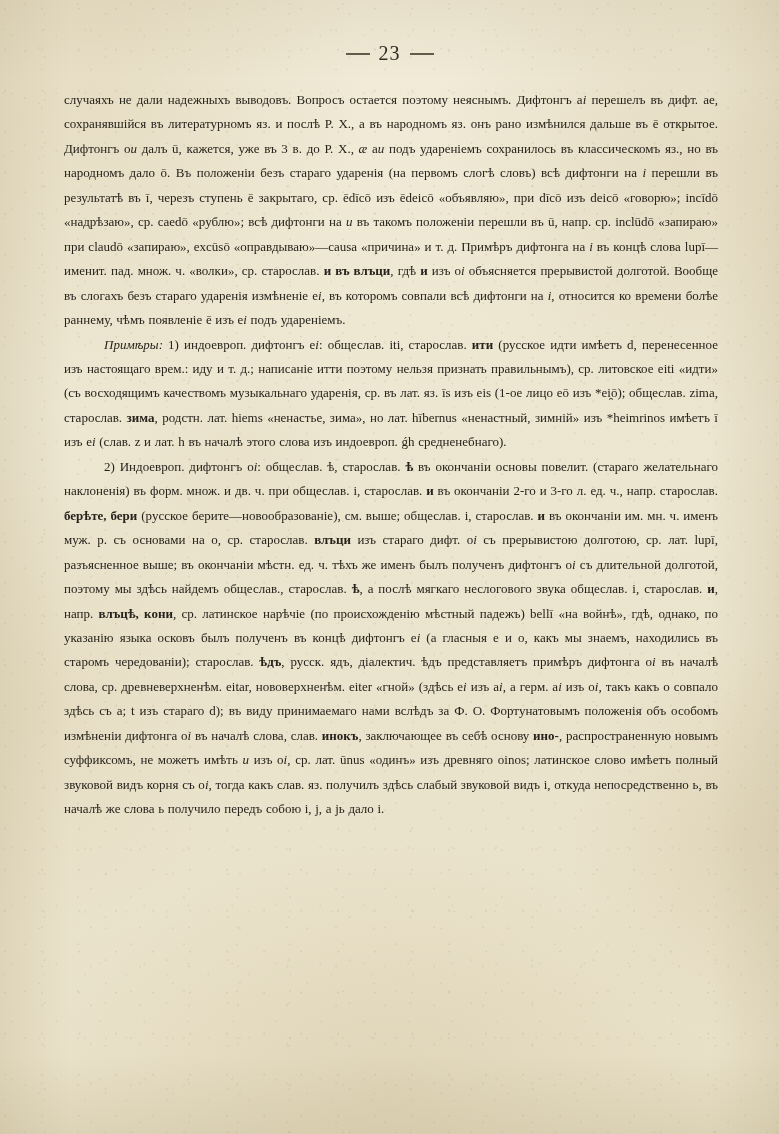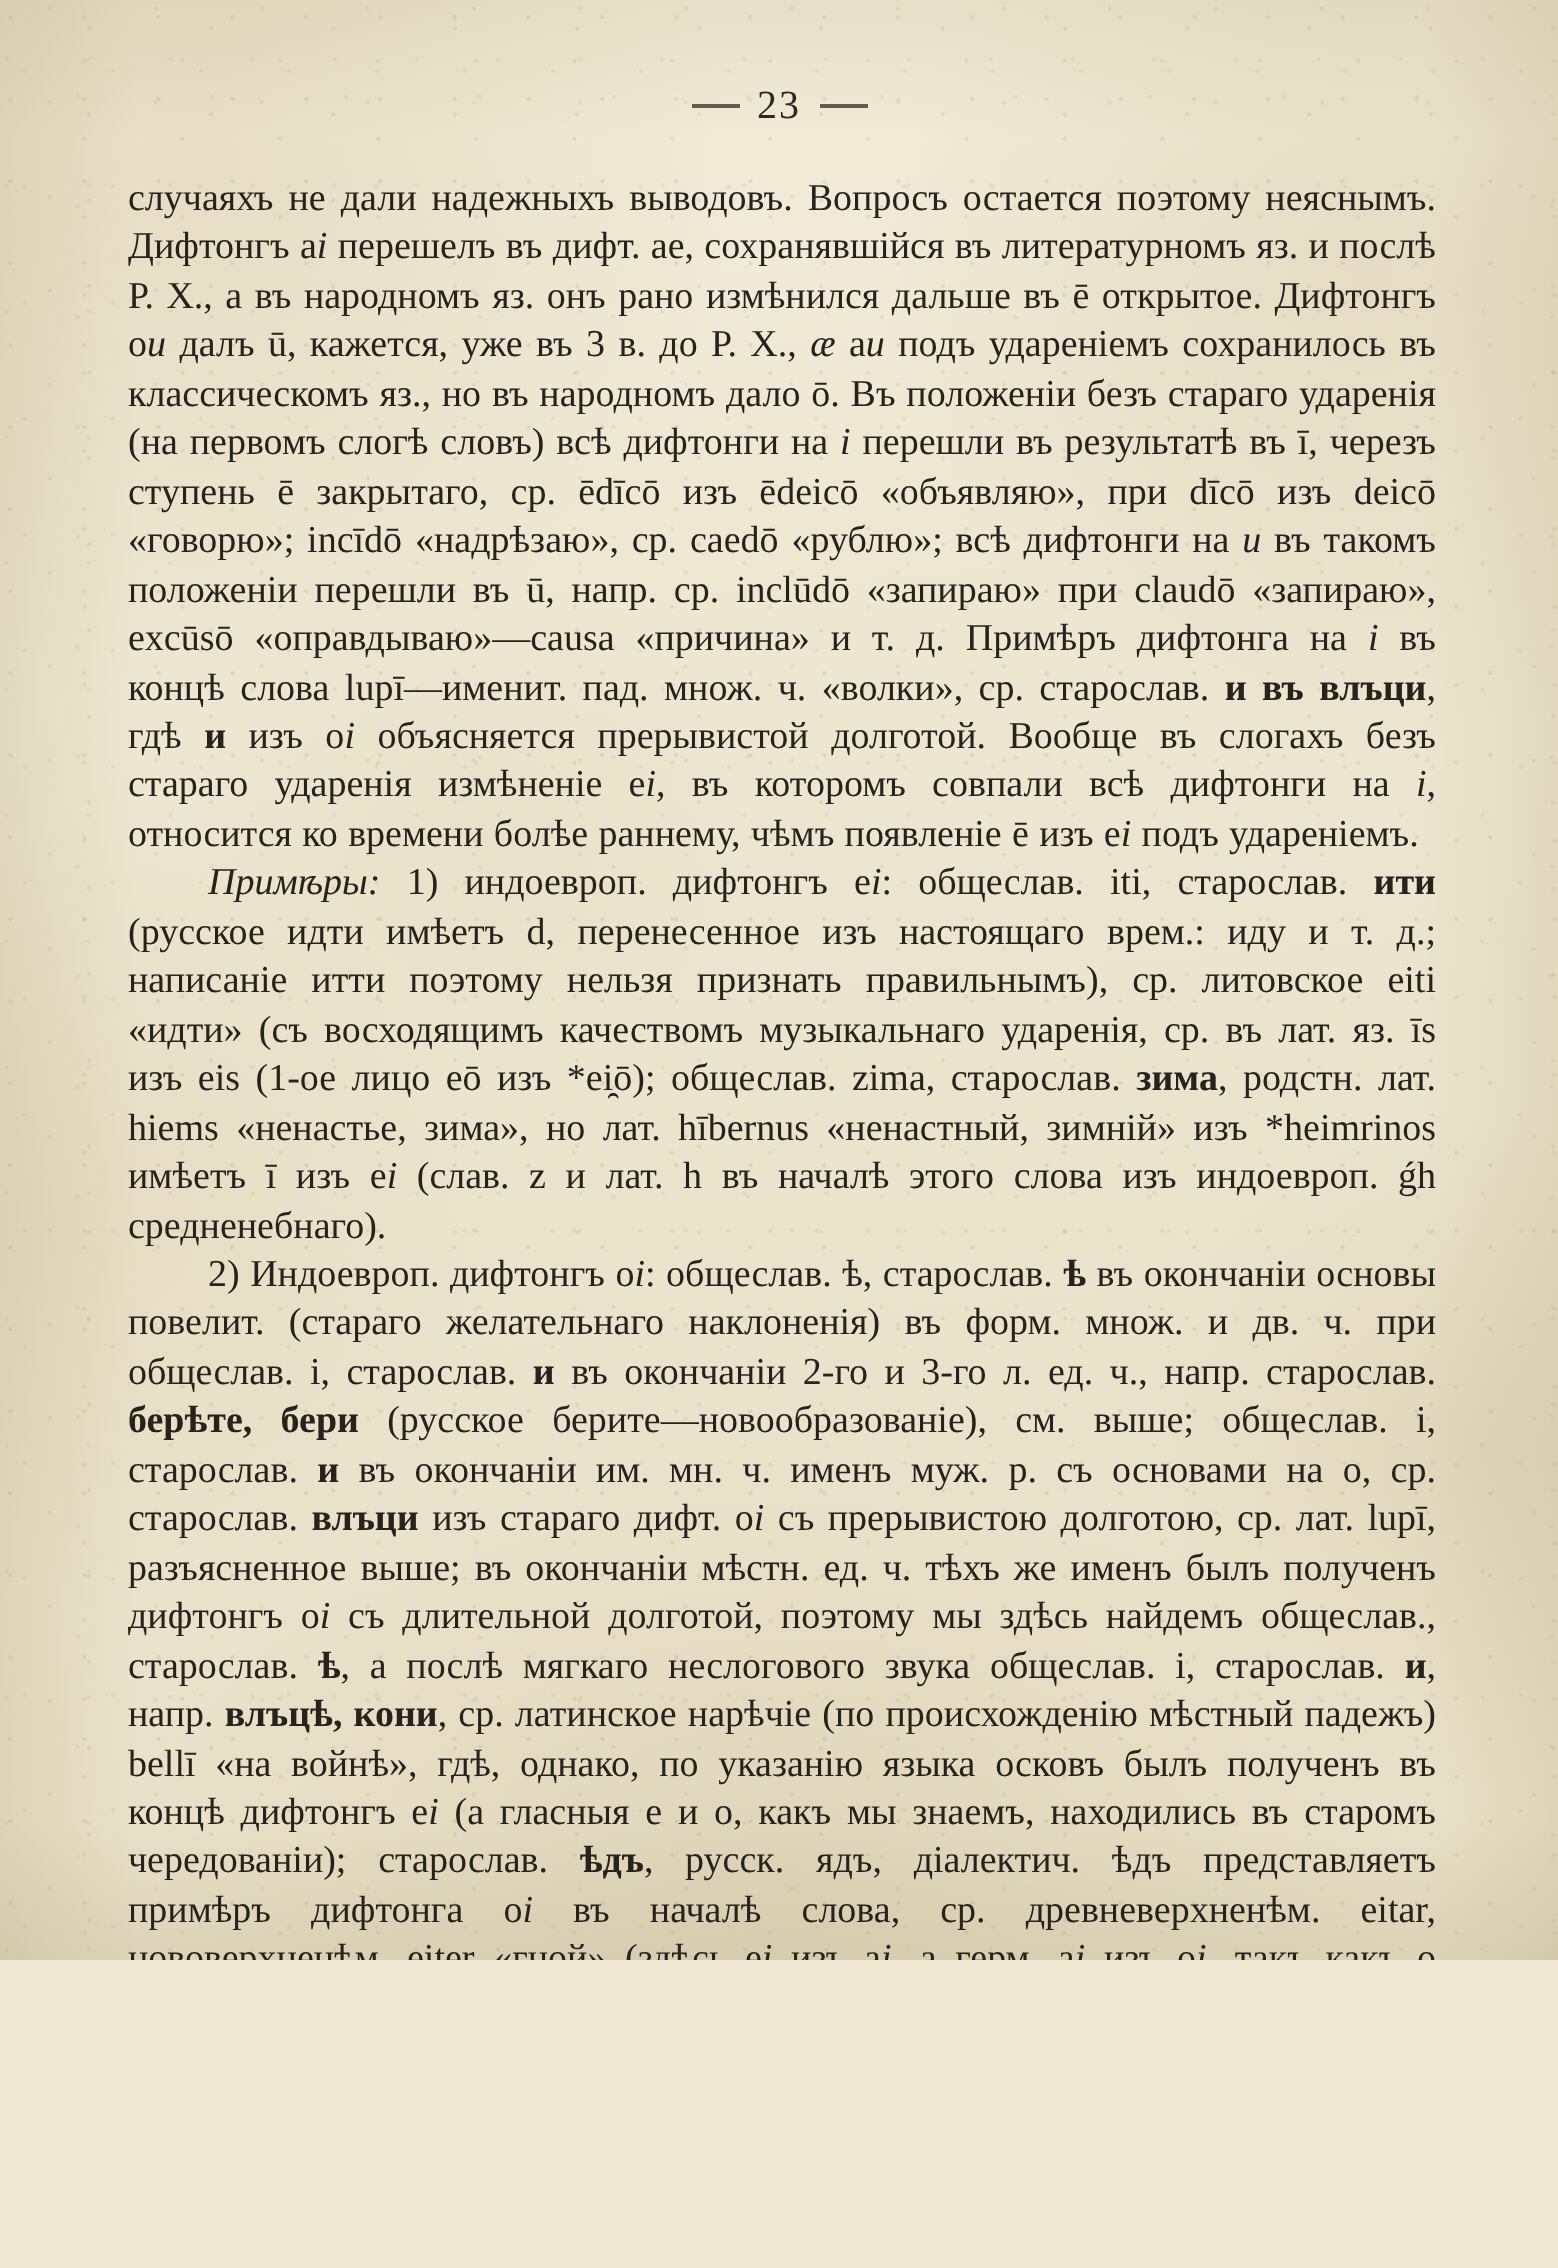--- a/index.html
+++ b/index.html
@@ -11,21 +11,21 @@
     height: 1134px;
     overflow: hidden;
     background: #efe9d4;
     font-family: "Liberation Serif", "DejaVu Serif", serif;
   }
 
   
   .page {
     position: relative;
     width: 779px;
-    height: 980px;
+    height: 1134px;
     box-sizing: border-box;
     background-color: #eee8d3;
     background-image:
       radial-gradient(ellipse 50% 40% at 12% 8%,  rgba(214,200,166,0.40), rgba(214,200,166,0) 70%),
       radial-gradient(ellipse 45% 35% at 88% 14%, rgba(209,194,160,0.34), rgba(209,194,160,0) 70%),
       radial-gradient(ellipse 60% 30% at 50% 96%, rgba(206,190,155,0.34), rgba(206,190,155,0) 72%),
       radial-gradient(ellipse 35% 28% at 6%  62%, rgba(219,206,174,0.34), rgba(219,206,174,0) 72%),
       radial-gradient(ellipse 30% 24% at 95% 74%, rgba(203,186,150,0.30), rgba(203,186,150,0) 72%),
       radial-gradient(ellipse 25% 18% at 30% 42%, rgba(224,213,184,0.28), rgba(224,213,184,0) 72%),
       linear-gradient(175deg, #f2ecd9 0%, #ece5cf 45%, #e8e0c7 100%);
@@ -86,21 +86,21 @@
 
   
   .textblock {
     position: absolute;
     top: 88px;
     left: 64px;
     width: 654px;
   }
   p.para {
     margin: 0;
-    font-size: 19px;
+    font-size: 13px;
     line-height: 24.45px;
     text-align: justify;
     text-align-last: left;
     color: #27231c;
     text-rendering: optimizeLegibility;
     word-spacing: 0.4px;
   }
   p.indent { text-indent: 40px; }
   p.last { text-align-last: left; }
 

